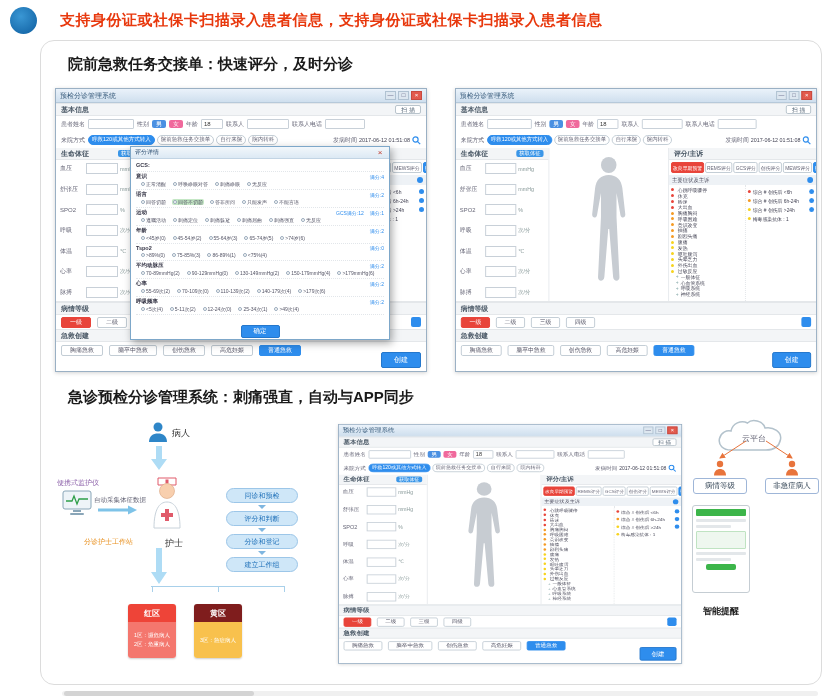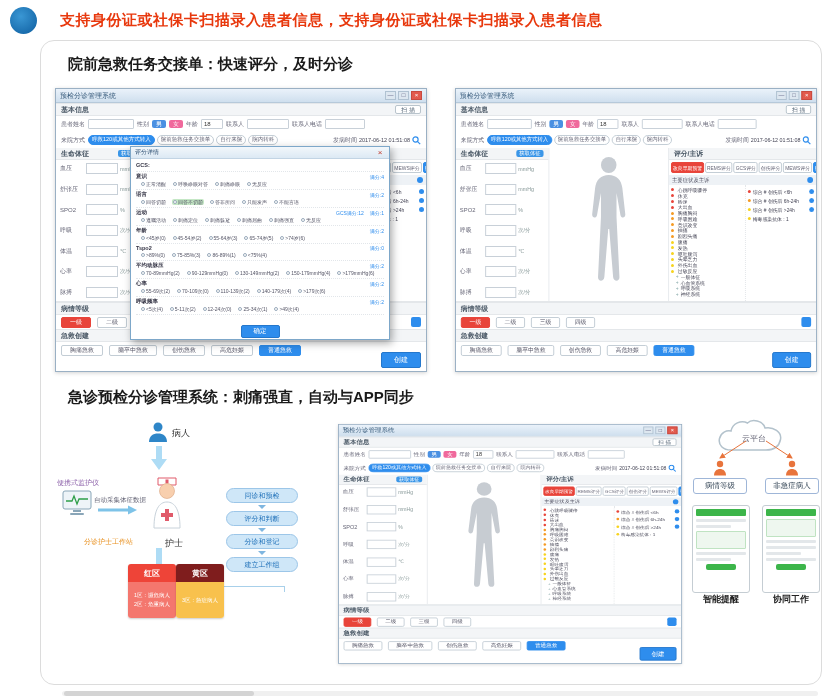--- a/index.html
+++ b/index.html
@@ -125,21 +125,21 @@
   #nurse-label{left:165px;top:537px;font-size:9px;color:#333}
   #steps{left:226px;top:488px;display:flex;flex-direction:column;align-items:center;gap:2px}
   .step{width:72px;height:15px;background:#cfe7f8;border:1px solid #9cc6e8;border-radius:8px;color:#1d6fb8;
     font-size:7px;display:flex;align-items:center;justify-content:center;white-space:nowrap}
   .step-arrow{width:0;height:0;border:4px solid transparent;border-top-color:#7fb6e0;border-bottom:none}
   #steps .step-group:last-child .step-arrow{display:none}
   .step-group{display:flex;flex-direction:column;align-items:center;gap:2px}
   #flow-arrow2{left:151px;top:548px}
   #zone-connector{position:absolute;left:151px;top:586px;width:134px;height:1px;background:#a8d0ea}
   .zone-tick{position:absolute;top:586px;width:1px;height:6px;background:#a8d0ea}
-  #zones{left:128px;top:564px;display:flex;}
+  #zones{left:128px;top:604px;display:flex;gap:18px}
   .zone{width:48px;border-radius:3px;overflow:hidden;box-shadow:0 1px 2px rgba(0,0,0,.2)}
   .zone-head{height:18px;color:#fff;font-size:8px;font-weight:bold;display:flex;align-items:center;justify-content:center}
   .zone-body{height:36px;padding:2px;display:flex;flex-direction:column;justify-content:center;gap:2px}
   .zone-line{font-size:5.5px;color:#fff;text-align:center;white-space:nowrap;overflow:hidden}
 
   
   #cloud-icon{left:716px;top:418px}
   #cloud-label{left:742px;top:433px;font-size:8px;color:#667}
   #cloud-arrows{left:692px;top:440px}
   #experts{left:692px;top:460px;width:128px;display:flex;justify-content:space-between}
@@ -148,21 +148,21 @@
     display:flex;align-items:center;justify-content:center;white-space:nowrap}
   #device{left:692px;top:505px;display:flex;gap:12px}
   .dev-col{display:flex;flex-direction:column;align-items:center}
   .phone{width:58px;height:88px;border:1px solid #c5cdd3;border-radius:3px;background:#fff;padding:3px;
     display:flex;flex-direction:column;gap:3px}
   .ph-head{height:7px;background:#3cb54a;border-radius:1px}
   .ph-line{height:3px;background:#e3e7ea;border-radius:1px}
   .ph-line.w70{width:70%}
   .ph-block{height:18px;background:#eef7ef;border:1px solid #bfe3c2;border-radius:1px}
   .ph-btn{height:6px;background:#3cb54a;width:60%;margin:0 auto;border-radius:2px}
-  .caption{font-size:9px;font-weight:bold;color:#222;text-align:center;margin-top:0;white-space:nowrap}
+  .caption{font-size:9px;font-weight:bold;color:#222;text-align:center;margin-top:12px;white-space:nowrap}
 </style>
 </head>
 <body>
 
 <div class="bullet"></div>
 <div class="headline">支持身份证或社保卡扫描录入患者信息，支持身份证或社保卡扫描录入患者信息</div>
 <div class="panel"></div>
 <div class="sec-title" id="sec1-title">院前急救任务交接单：快速评分，及时分诊</div>
 <div class="sec-title" id="sec2-title">急诊预检分诊管理系统：刺痛强直，自动与APP同步</div>
 
@@ -1521,29 +1521,17 @@
       <div class="ph-head"></div>
       <div class="ph-line"></div>
       <div class="ph-line w70"></div>
       <div class="ph-block"></div>
       <div class="ph-line"></div>
       <div class="ph-line w70"></div>
       <div class="ph-btn"></div>
     </div>
     <span class="caption">智能提醒</span>
   </div>
-  <div class="dev-col">
-    <div class="phone">
-      <div class="ph-head"></div>
-      <div class="ph-block"></div>
-      <div class="ph-line"></div>
-      <div class="ph-line"></div>
-      <div class="ph-line w70"></div>
-      <div class="ph-line"></div>
-      <div class="ph-btn"></div>
-    </div>
-    <span class="caption">协同工作</span>
-  </div>
 </div>
 
 <div id="hscroll">
   <div id="hscroll-thumb"></div>
 </div>
 
 </body></html>

